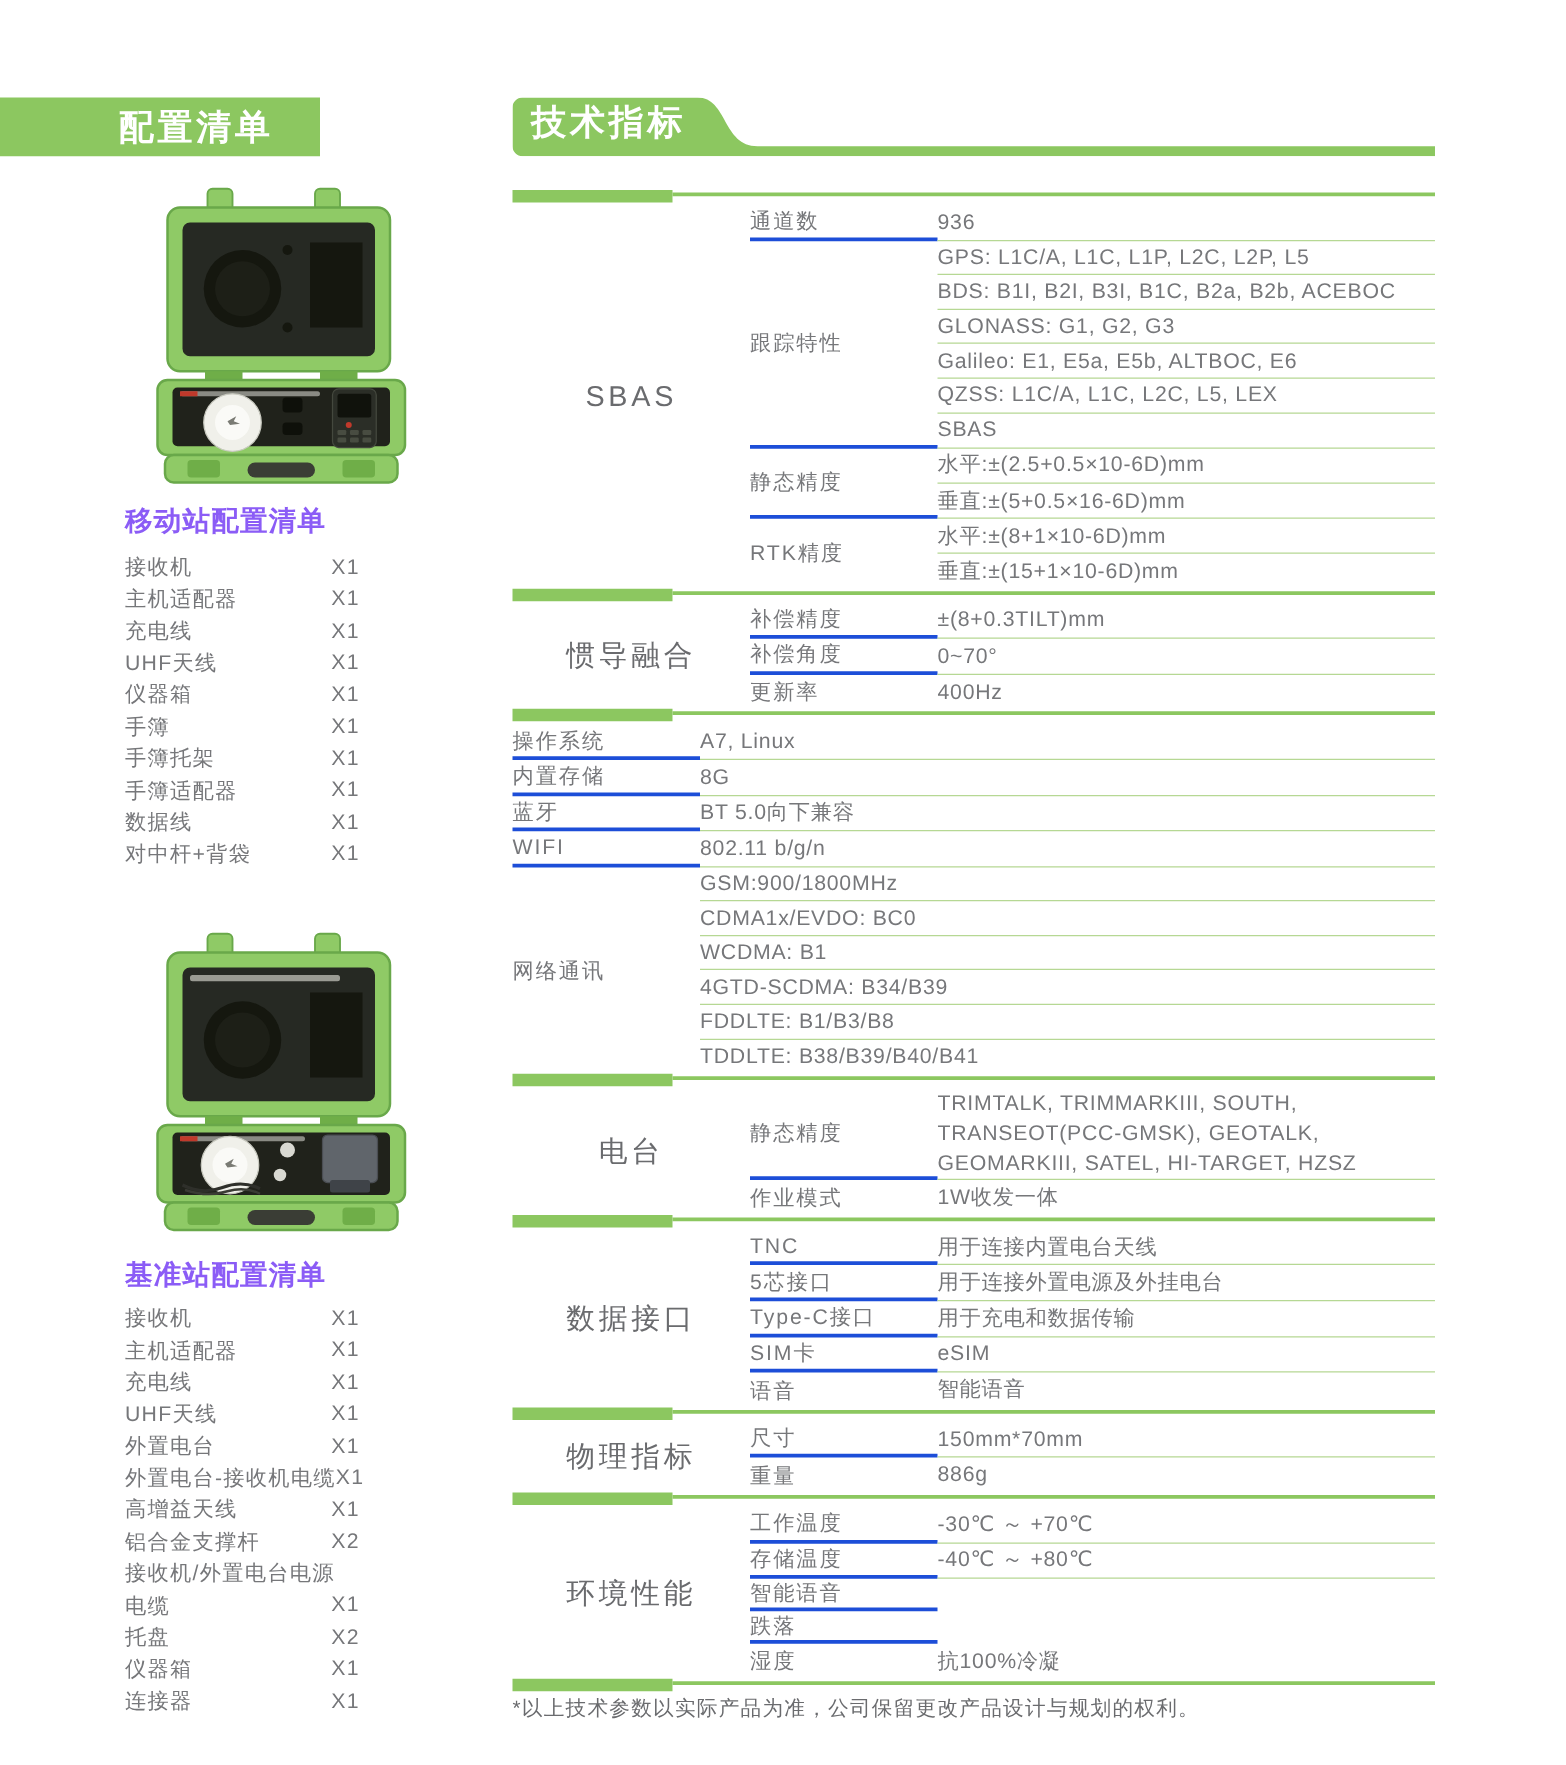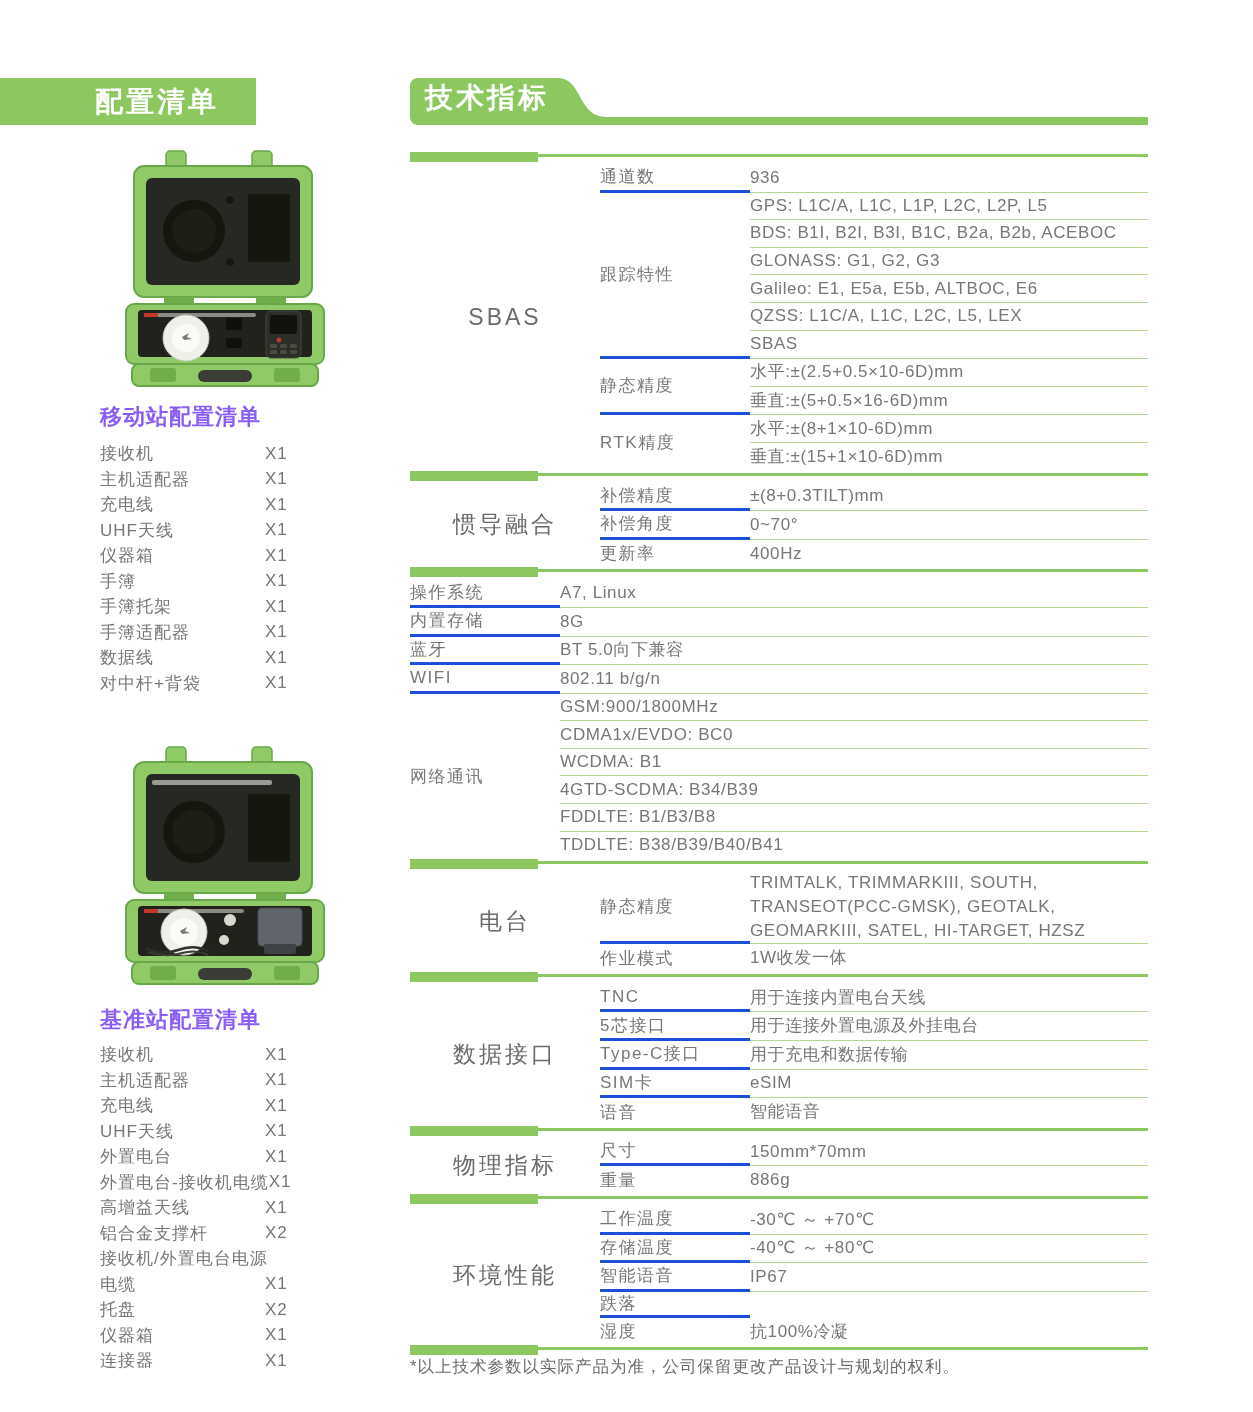--- a/index.html
+++ b/index.html
@@ -536,23 +536,20 @@
 
   <div class="spec-row">
     <div class="row-label">存储温度</div>
     <div class="row-vals">
   <div class="val">-40℃ ～ +80℃</div>
 </div>
   </div>
 
   <div class="spec-row">
     <div class="row-label">智能语音</div>
-    <div class="row-vals">
-  <div class="val">IP67</div>
-</div>
   </div>
 
   <div class="spec-row">
     <div class="row-label">跌落</div>
   </div>
 
   <div class="spec-row">
     <div class="row-label">湿度</div>
     <div class="row-vals">
   <div class="val">抗100%冷凝</div>

